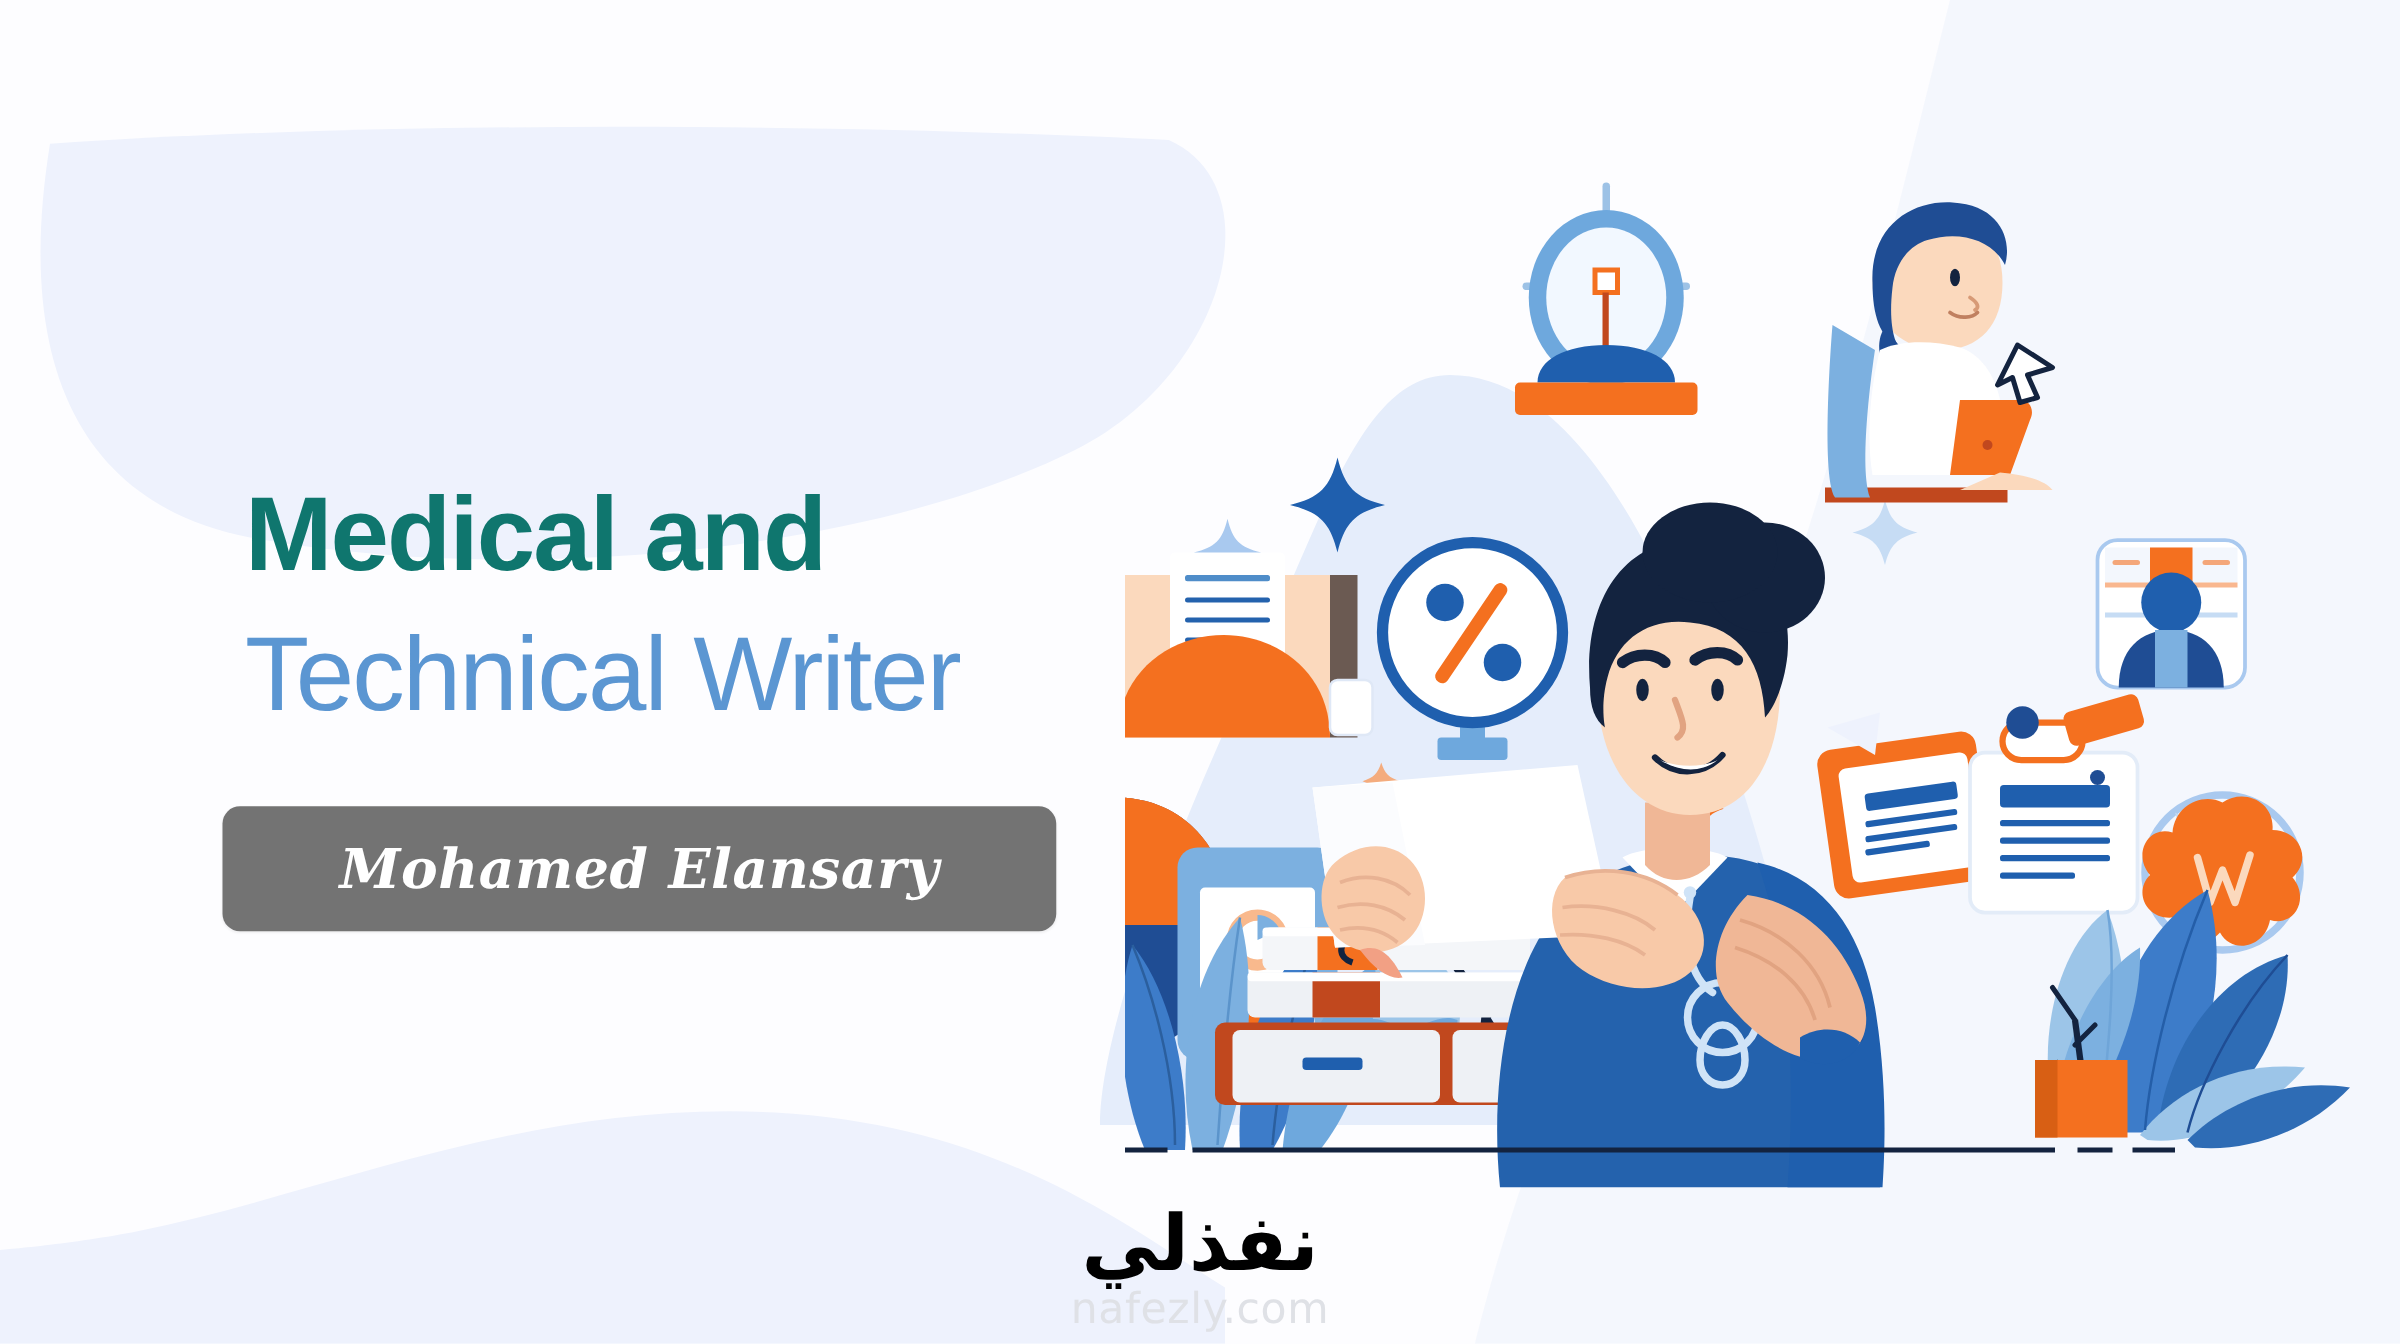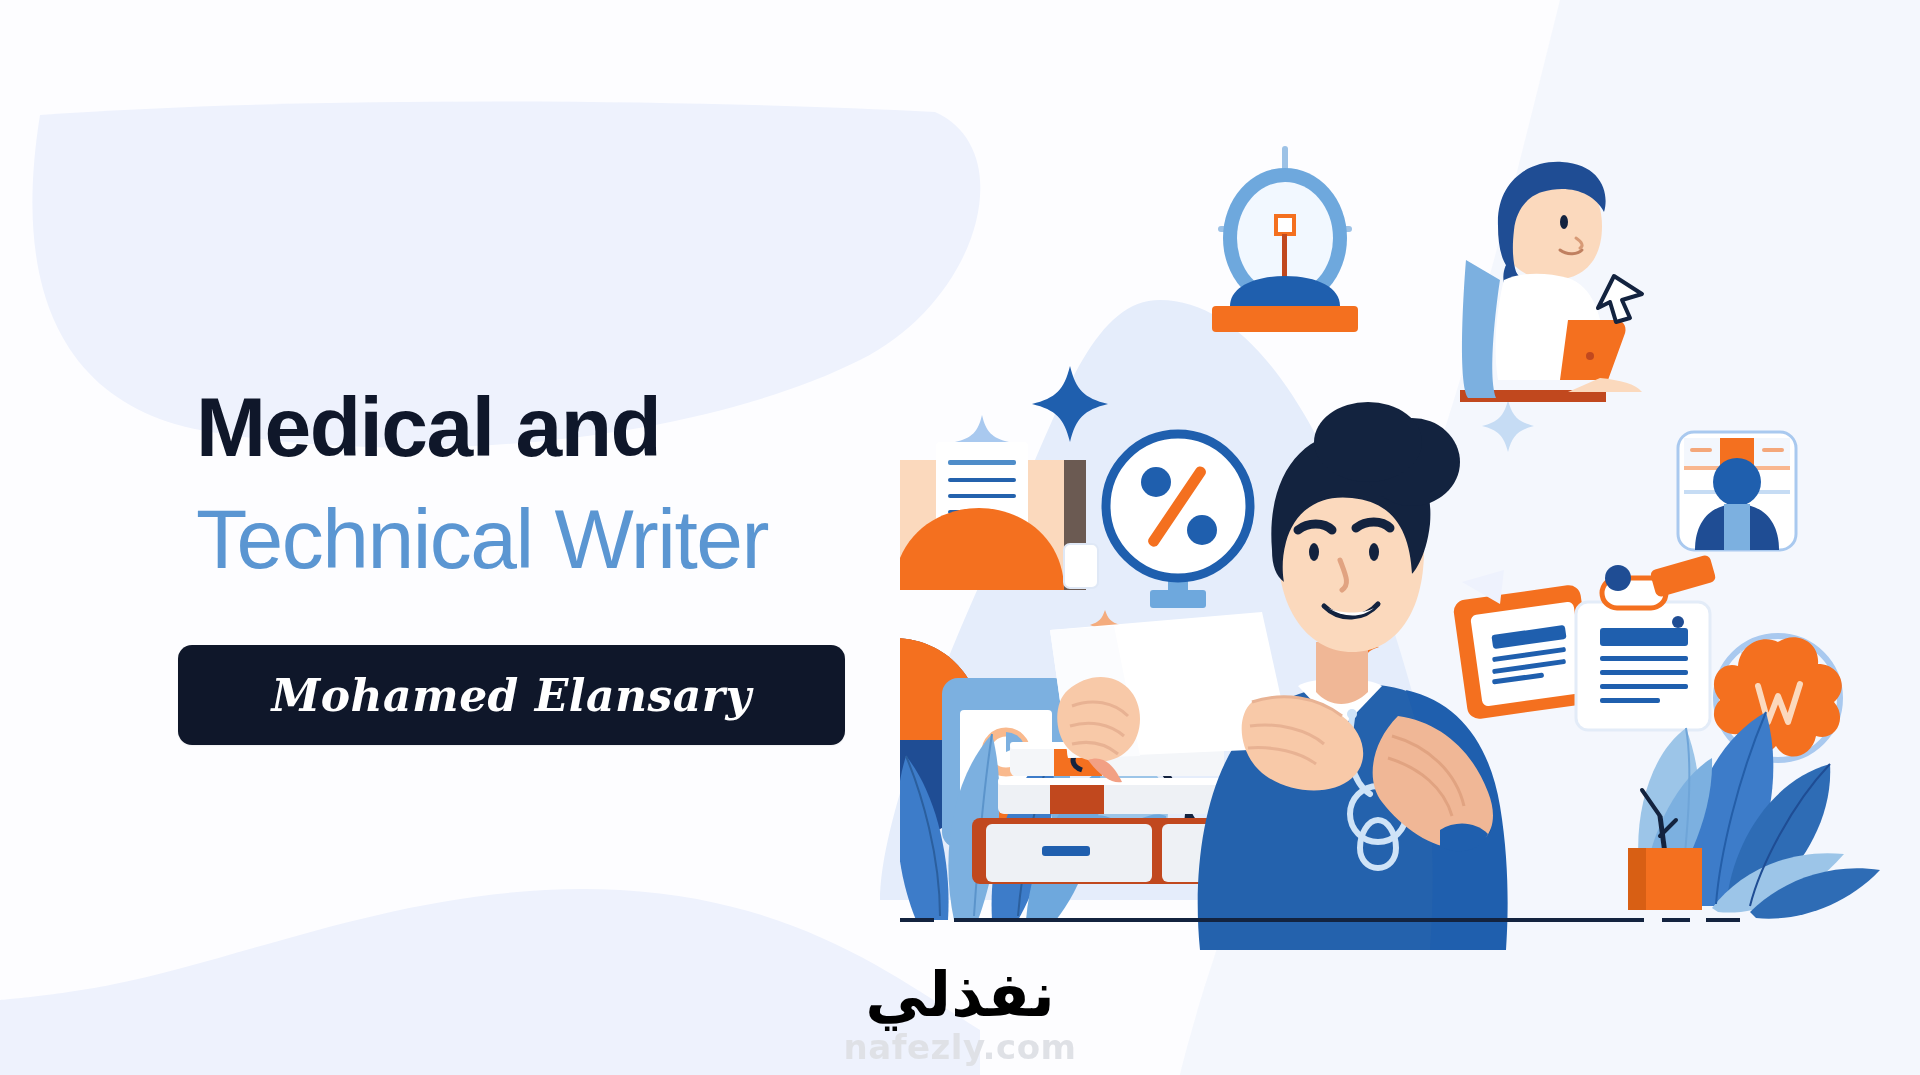--- a/index.html
+++ b/index.html
@@ -14,30 +14,30 @@
   
   .bg-svg{position:absolute;inset:0;width:1920px;height:1075px;}
 
   
   .left-col{
     position:absolute;left:0;top:0;width:900px;height:1075px;
   }
   .headline{
     position:absolute;left:196px;top:385px;
     font-size:84px;line-height:1.0;font-weight:700;
-    letter-spacing:-1.5px;color:#0f172a;white-space:nowrap;
+    letter-spacing:-1.5px;color:#0f766e;white-space:nowrap;
   }
   .subheadline{
     position:absolute;left:196px;top:497px;
     font-size:84px;line-height:1.0;font-weight:400;
     letter-spacing:-1.5px;color:#5b96d2;white-space:nowrap;
   }
   .name-badge{
     position:absolute;left:178px;top:645px;width:667px;height:100px;
-    background:#0f172a;border-radius:14px;
+    background:#737373;border-radius:14px;
     display:flex;align-items:center;justify-content:center;
     box-shadow:0 1px 2px rgba(0,0,0,.06);
   }
   .name-badge-label{
     color:#ffffff;font-size:44px;font-weight:700;font-style:italic;
     font-family:"DejaVu Serif","Liberation Serif",serif;
     letter-spacing:0.5px;white-space:nowrap;
   }
 
   
@@ -49,21 +49,21 @@
     position:absolute;left:0;right:0;bottom:8px;
     display:flex;flex-direction:column;align-items:center;
     pointer-events:none;user-select:none;
   }
   .wm-ar{
     font-size:62px;font-weight:700;color:#000000;line-height:.95;
     font-family:"DejaVu Sans","Liberation Sans",sans-serif;
     direction:rtl;letter-spacing:1px;
   }
   .wm-en{
-    font-size:34px;font-weight:700;color:#dfe1e6;letter-spacing:.5px;
+    font-size:34px;font-weight:400;color:#dfe1e6;letter-spacing:.5px;
     margin-top:2px;
     font-family:"DejaVu Sans","Liberation Sans",sans-serif;
   }
 </style>
 </head>
 <body>
 
 <div class="stage">
 
   <svg class="bg-svg" viewBox="0 0 1920 1075" preserveAspectRatio="none" aria-hidden="true">

